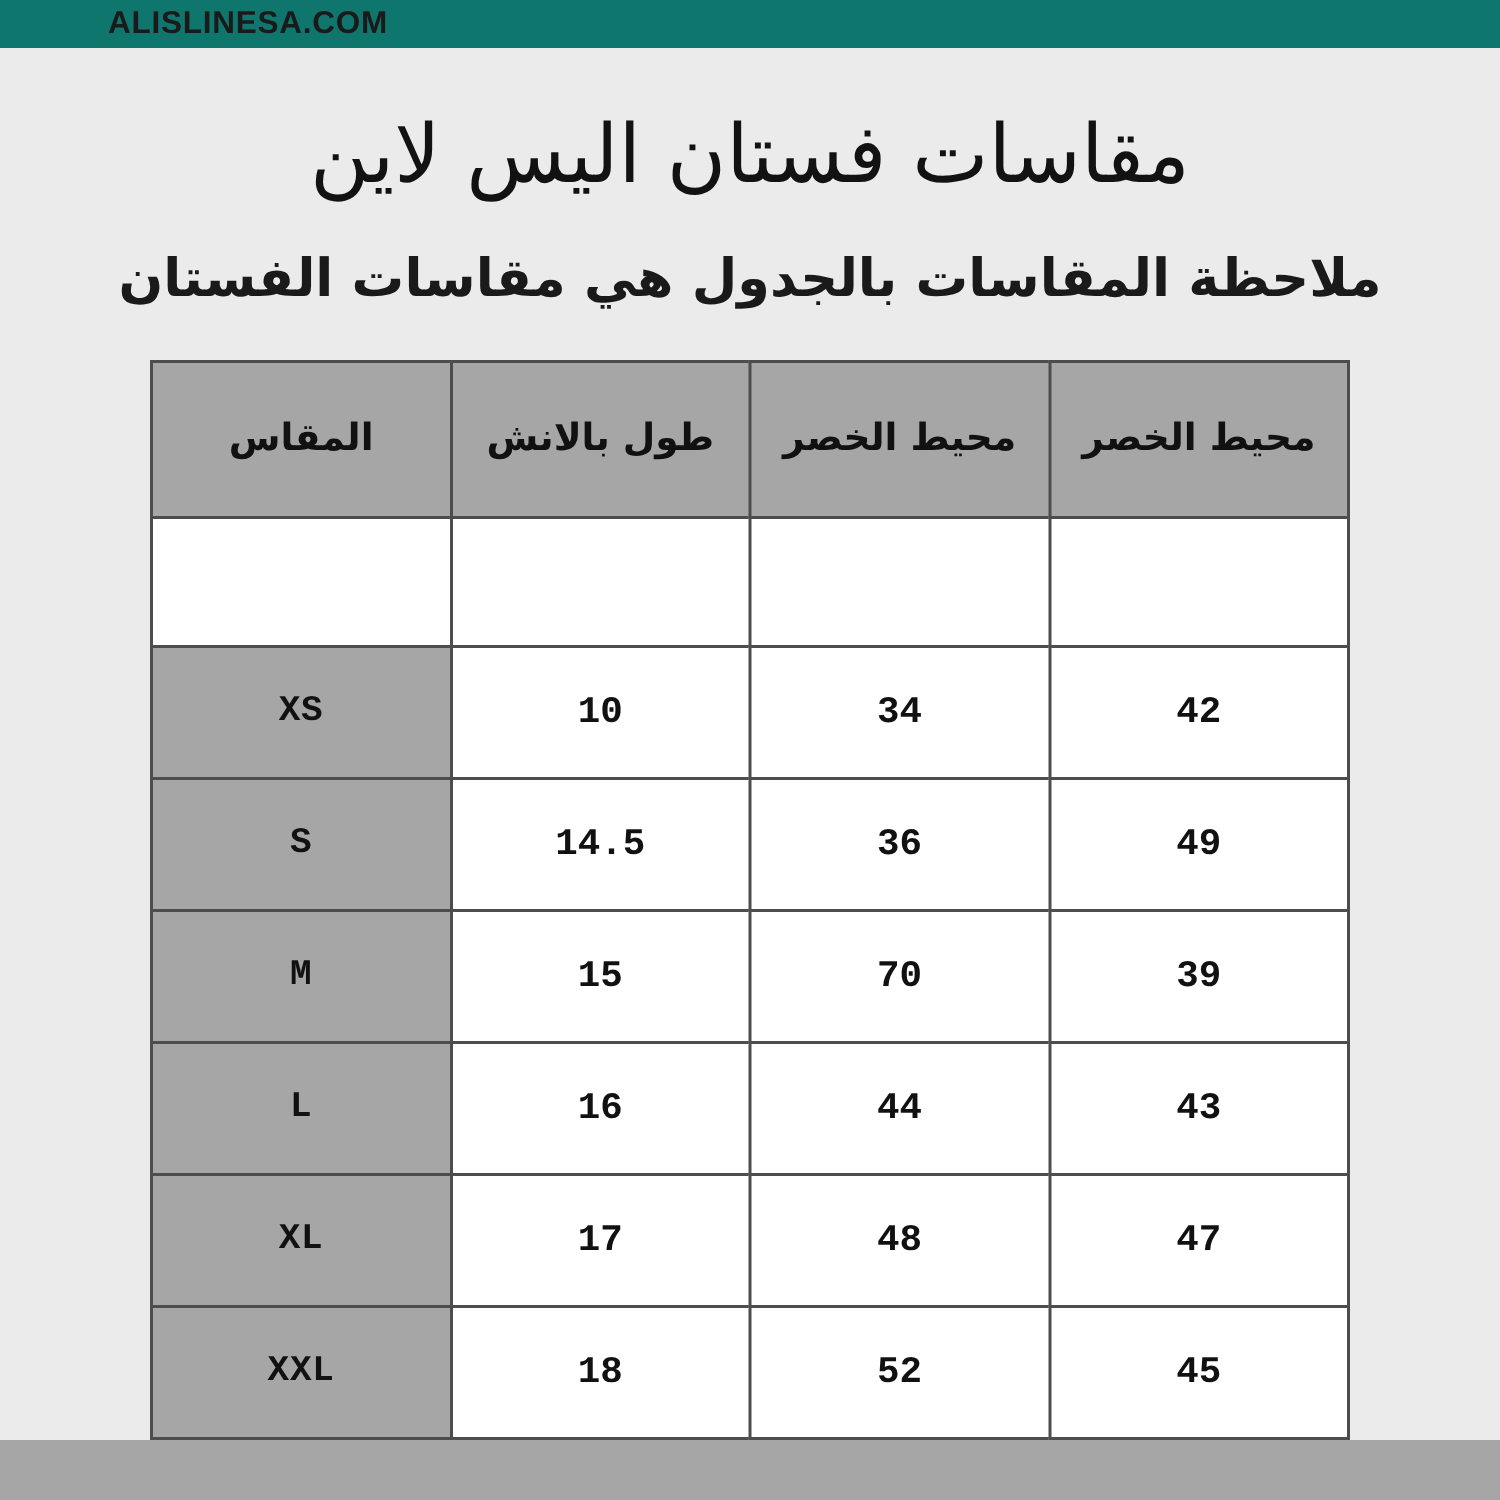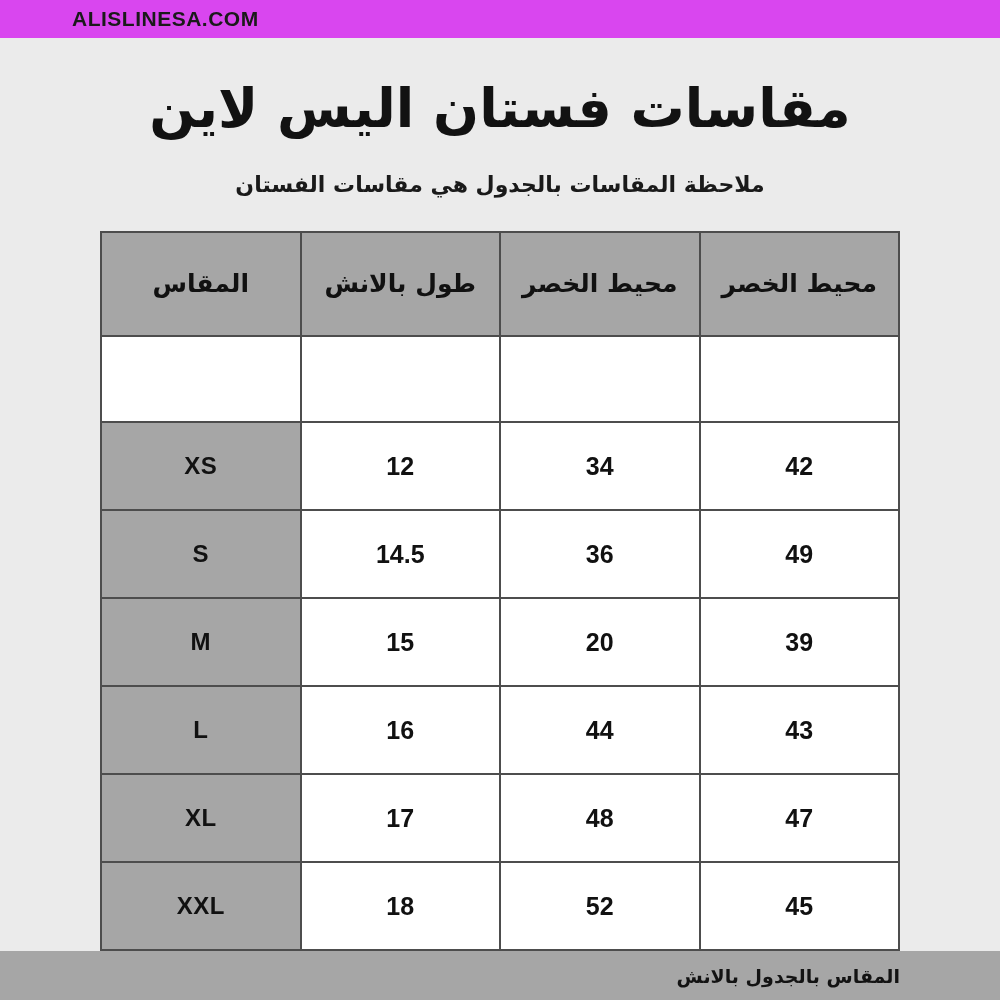--- a/index.html
+++ b/index.html
@@ -19,21 +19,21 @@
     width: 1000px;
     height: 1000px;
     display: flex;
     flex-direction: column;
     background: #ebebeb;
   }
 
   
   .topbar {
     height: 58px;
-    background: #d946ef;
+    background: #0f766e;
     display: flex;
     align-items: center;
     justify-content: flex-start;
     direction: ltr;
     padding: 0 0 0 72px;
     box-sizing: border-box;
   }
   .brand {
     font-family: "Liberation Sans", sans-serif;
     font-weight: bold;
@@ -47,30 +47,30 @@
     flex: 1 1 auto;
     display: flex;
     flex-direction: column;
     align-items: center;
     padding-top: 22px;
     box-sizing: border-box;
   }
 
   .title {
     font-size: 54px;
-    font-weight: bold;
+    font-weight: normal;
     color: #121212;
     text-align: center;
     line-height: 1.15;
     margin: 18px 0 0 0;
     direction: rtl;
   }
 
   .subtitle {
-    font-size: 22px;
+    font-size: 35px;
     font-weight: bold;
     color: #1a1a1a;
     text-align: center;
     margin: 32px 0 0 0;
     direction: rtl;
   }
 
   
   .table-wrap {
     margin-top: 34px;
@@ -101,21 +101,21 @@
     border: none;
     height: 18px;
     padding: 0;
     background: #ebebeb;
   }
   table.size-table tbody td {
     height: 84px;
     font-size: 25px;
     font-weight: bold;
     background: #ffffff;
-    font-family: Liberation Sans, sans-serif;
+    font-family: Liberation Mono, monospace;
   }
   table.size-table tbody td.size-cell {
     background: #a6a6a6;
     font-size: 24px;
     letter-spacing: 0.5px;
   }
 
   
   .footer {
     height: 74px;
@@ -161,32 +161,32 @@
         <tbody>
           <tr class="thead-spacer">
             <td></td>
             <td></td>
             <td></td>
             <td></td>
           </tr>
           <tr>
             <td>42</td>
             <td>34</td>
-            <td>12</td>
+            <td>10</td>
             <td class="size-cell">XS</td>
           </tr>
           <tr>
             <td>49</td>
             <td>36</td>
             <td>14.5</td>
             <td class="size-cell">S</td>
           </tr>
           <tr>
             <td>39</td>
-            <td>20</td>
+            <td>70</td>
             <td>15</td>
             <td class="size-cell">M</td>
           </tr>
           <tr>
             <td>43</td>
             <td>44</td>
             <td>16</td>
             <td class="size-cell">L</td>
           </tr>
           <tr>
@@ -201,16 +201,15 @@
             <td>18</td>
             <td class="size-cell">XXL</td>
           </tr>
         </tbody>
       </table>
     </div>
 
   </div>
 
   <div class="footer">
-    <div class="footer-note">المقاس بالجدول بالانش</div>
   </div>
 
 </div>
 
 </body></html>

